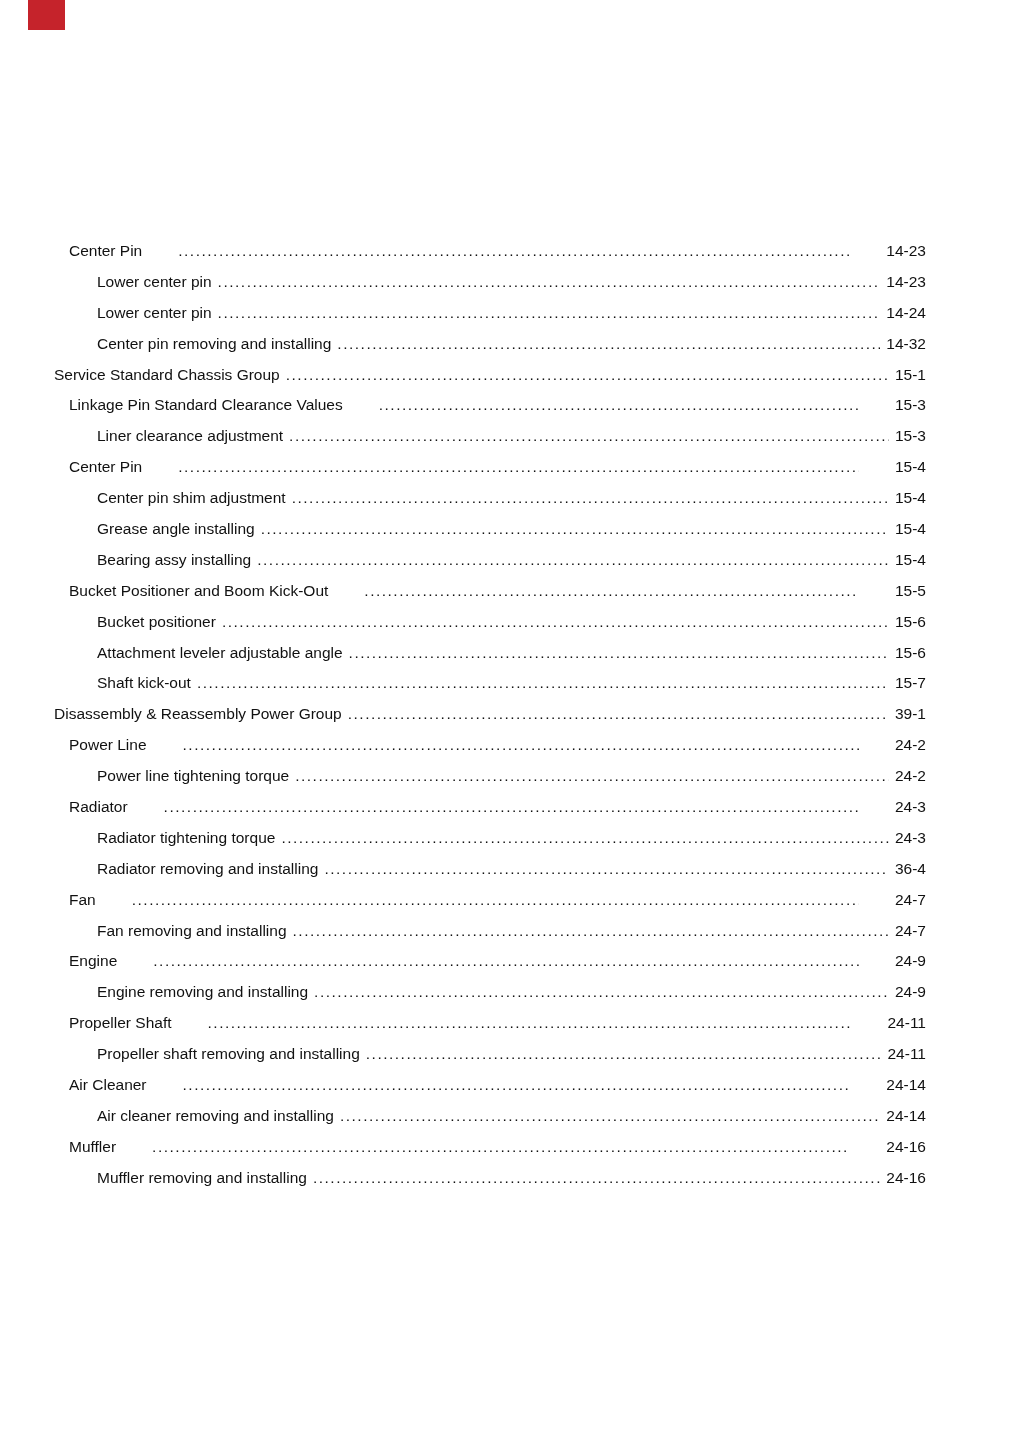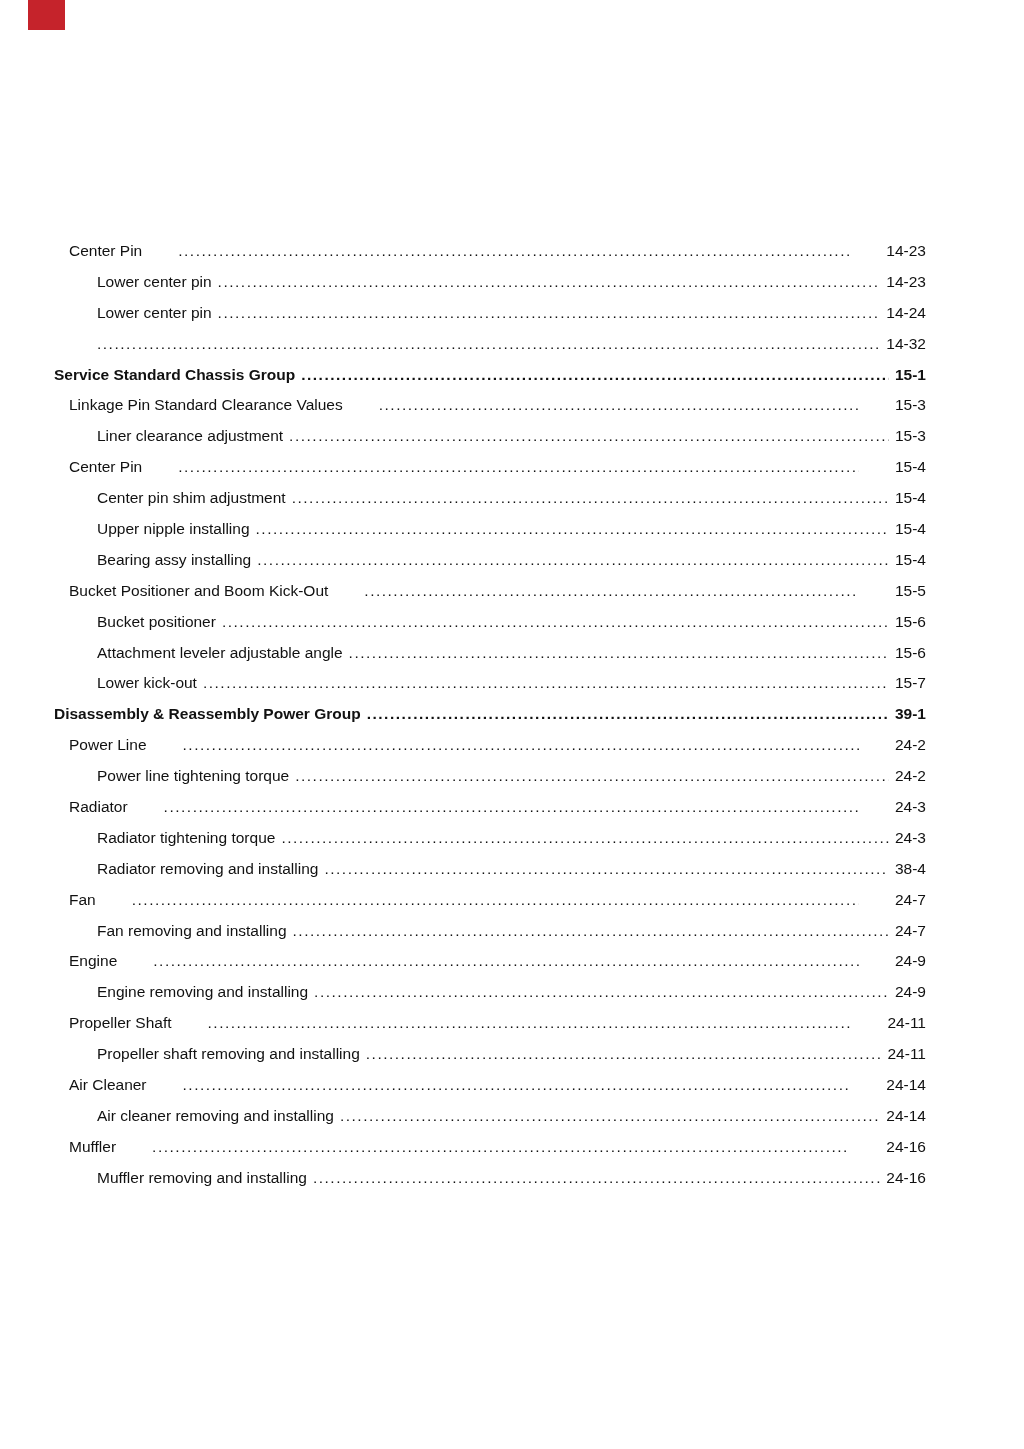--- a/index.html
+++ b/index.html
@@ -34,21 +34,21 @@
     left: 54px;
     right: 98px;
   }
   .row {
     display: flex;
     align-items: baseline;
     height: 30.9px;
     font-size: 15.5px;
     line-height: 30.9px;
   }
-  .lv0 { padding-left: 0px; font-weight: bold; }
+  .lv0 { padding-left: 0px; }
   .lv1 { padding-left: 15px; gap: 30px; }
   .lv2 { padding-left: 43px; }
   .label {
     white-space: nowrap;
     padding-right: 6px;
     flex: 0 0 auto;
   }
   .leader {
     flex: 1 1 auto;
     min-width: 0;
@@ -82,20 +82,21 @@
         <span class="label">Lower center pin</span>
         <span class="leader"></span>
         <span class="num">14-23</span>
       </div>
       <div class="row lv2">
         <span class="label">Lower center pin</span>
         <span class="leader"></span>
         <span class="num">14-24</span>
       </div>
       <div class="row lv2">
+        <span class="label">Center pin removing and installing</span>
         <span class="leader"></span>
         <span class="num">14-32</span>
       </div>
       <div class="row lv0">
         <span class="label">Service Standard Chassis Group</span>
         <span class="leader"></span>
         <span class="num">15-1</span>
       </div>
       <div class="row lv1">
         <span class="label">Linkage Pin Standard Clearance Values</span>
@@ -111,21 +112,21 @@
         <span class="label">Center Pin</span>
         <span class="leader"></span>
         <span class="num">15-4</span>
       </div>
       <div class="row lv2">
         <span class="label">Center pin shim adjustment</span>
         <span class="leader"></span>
         <span class="num">15-4</span>
       </div>
       <div class="row lv2">
-        <span class="label">Upper nipple installing</span>
+        <span class="label">Grease angle installing</span>
         <span class="leader"></span>
         <span class="num">15-4</span>
       </div>
       <div class="row lv2">
         <span class="label">Bearing assy installing</span>
         <span class="leader"></span>
         <span class="num">15-4</span>
       </div>
       <div class="row lv1">
         <span class="label">Bucket Positioner and Boom Kick-Out</span>
@@ -136,21 +137,21 @@
         <span class="label">Bucket positioner</span>
         <span class="leader"></span>
         <span class="num">15-6</span>
       </div>
       <div class="row lv2">
         <span class="label">Attachment leveler adjustable angle</span>
         <span class="leader"></span>
         <span class="num">15-6</span>
       </div>
       <div class="row lv2">
-        <span class="label">Lower kick-out</span>
+        <span class="label">Shaft kick-out</span>
         <span class="leader"></span>
         <span class="num">15-7</span>
       </div>
       <div class="row lv0">
         <span class="label">Disassembly &amp; Reassembly Power Group</span>
         <span class="leader"></span>
         <span class="num">39-1</span>
       </div>
       <div class="row lv1">
         <span class="label">Power Line</span>
@@ -168,21 +169,21 @@
         <span class="num">24-3</span>
       </div>
       <div class="row lv2">
         <span class="label">Radiator tightening torque</span>
         <span class="leader"></span>
         <span class="num">24-3</span>
       </div>
       <div class="row lv2">
         <span class="label">Radiator removing and installing</span>
         <span class="leader"></span>
-        <span class="num">38-4</span>
+        <span class="num">36-4</span>
       </div>
       <div class="row lv1">
         <span class="label">Fan</span>
         <span class="leader"></span>
         <span class="num">24-7</span>
       </div>
       <div class="row lv2">
         <span class="label">Fan removing and installing</span>
         <span class="leader"></span>
         <span class="num">24-7</span>

